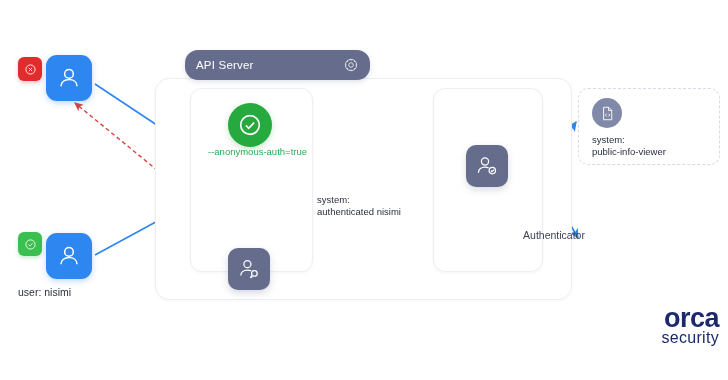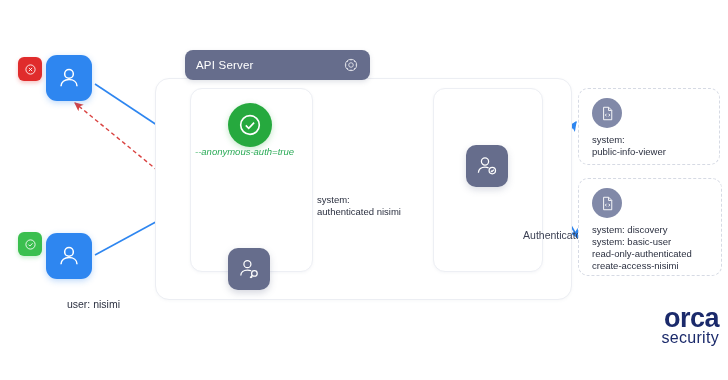--- a/index.html
+++ b/index.html
@@ -42,21 +42,21 @@
     border-radius: 14px;
     background: #ffffff;
     box-shadow: 0 1px 3px rgba(120,130,160,0.06);
   }
   #api-server-header {
     left: 185px;
     top: 50px;
     width: 185px;
     height: 30px;
     background: #666d8c;
-    border-radius: 8px;
+    border-radius: 13px;
     display: flex;
     align-items: center;
     justify-content: space-between;
     padding: 0 11px;
     box-sizing: border-box;
     box-shadow: 0 2px 5px rgba(90,100,130,0.18);
   }
   #api-server-title {
     color: #ffffff;
     font-size: 11.5px;
@@ -95,40 +95,39 @@
 
   .status-badge {
     width: 24px; height: 24px;
     border-radius: 6px;
     display: flex; align-items: center; justify-content: center;
   }
   #badge-denied { left: 18px; top: 57px; background: #e02c2c; box-shadow: 0 2px 4px rgba(224,44,44,.28); }
   #badge-allowed { left: 18px; top: 232px; background: #3bbf4f; box-shadow: 0 2px 4px rgba(59,191,79,.28); }
 
   #user-nisimi-label {
-    left: 18px; top: 298px; width: 102px;
-    font-size: 10.5px; color: #2b3040; text-align: right;
+    left: 18px; top: 286px; width: 102px;
+    font-size: 10.5px; color: #2b3040; text-align: left;
   }
 
   
   #auth-check-circle {
     left: 228px; top: 103px;
     width: 44px; height: 44px;
     border-radius: 50%;
     background: #26a93e;
     display: flex; align-items: center; justify-content: center;
     box-shadow: 0 2px 6px rgba(38,169,62,.28);
   }
   #anon-auth-true-label {
-    left: 184px; top: 146px; width: 121px;
+    left: 197px; top: 146px; width: 121px;
     text-align: center;
     font-size: 9.5px;
     color: #2cab58;
     white-space: nowrap;
-    font-style: italic;
   }
   #authenticator-label { left: 190px; top: 229px; }
   #authenticator-icon-tile {
     left: 228px; top: 248px;
     width: 42px; height: 42px;
     border-radius: 10px;
     background: #666d8c;
     display: flex; align-items: center; justify-content: center;
     box-shadow: 0 3px 7px rgba(90,100,130,.25);
   }
@@ -320,33 +319,20 @@
       <svg viewBox="0 0 24 24" width="17" height="17" fill="none" stroke="#ffffff" stroke-width="1.3">
         <path d="M6.5 3.2h7.2l4.3 4.3v13.3H6.5z"></path>
         <path d="M13.5 3.4v4.3h4.3"></path>
         <path d="M10.6 12.4l-1.7 1.8 1.7 1.8M13.6 12.4l1.7 1.8-1.7 1.8"></path>
       </svg>
     </div>
     <div class="perm-text">system:
 public-info-viewer</div>
   </div>
 
-  <div class="abs perm-box" id="perm-box-discovery">
-    <div class="perm-icon-circle">
-      <svg viewBox="0 0 24 24" width="17" height="17" fill="none" stroke="#ffffff" stroke-width="1.3">
-        <path d="M6.5 3.2h7.2l4.3 4.3v13.3H6.5z"></path>
-        <path d="M13.5 3.4v4.3h4.3"></path>
-        <path d="M10.6 12.4l-1.7 1.8 1.7 1.8M13.6 12.4l1.7 1.8-1.7 1.8"></path>
-      </svg>
-    </div>
-    <div class="perm-text">system: discovery
-system: basic-user
-read-only-authenticated
-create-access-nisimi</div>
-  </div>
 
   <div class="abs" id="orca-logo">
     <div id="orca-wordmark">
       <span id="orca-swirl">
         <svg viewBox="0 0 26 26" width="22" height="22">
           <path d="M13.2 2.2A10.8 10.8 0 0 0 13.2 23.8 10.8 10.8 0 0 1 13.2 2.2Z" fill="#2e86f0"></path>
           <path d="M11 4.6A8.6 8.6 0 0 0 11 21.4 8.6 8.6 0 0 1 11 4.6Z" fill="#1b2a6b"></path>
           <path d="M9.4 7.4A5.6 5.6 0 0 0 9.4 18.6 5.6 5.6 0 0 1 9.4 7.4Z" fill="#2e86f0"></path>
         </svg>
       </span>

